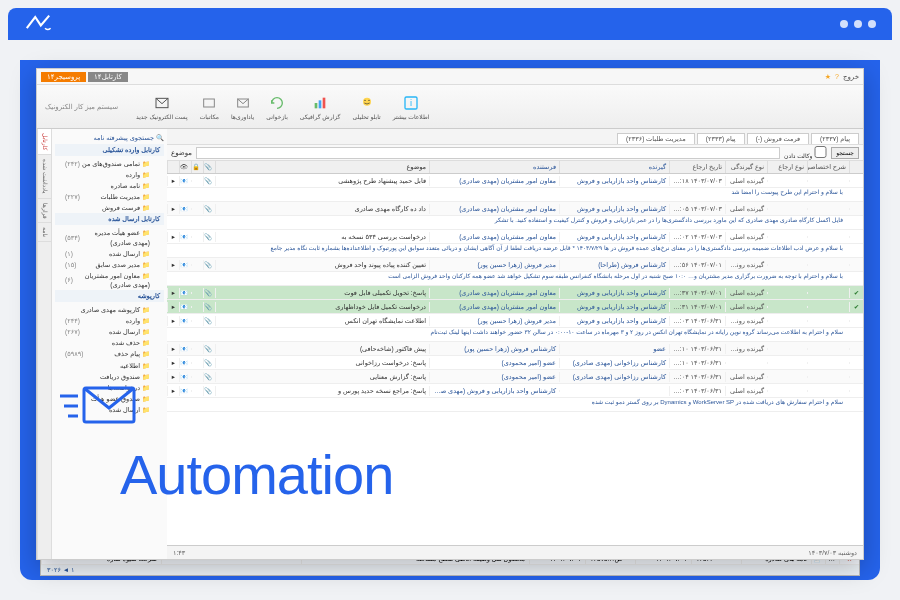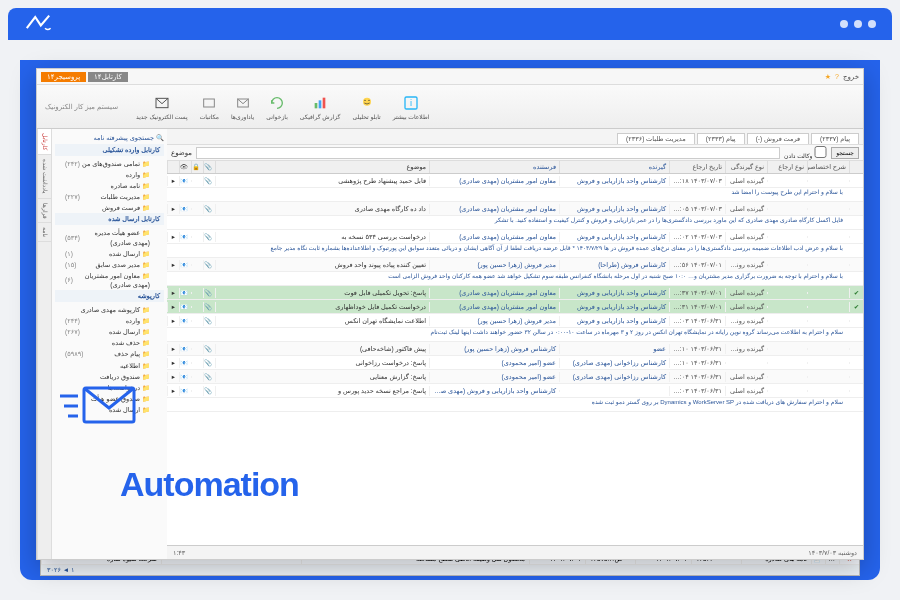--- a/index.html
+++ b/index.html
@@ -66,21 +66,21 @@
 .b-type{width:70px}
 .b-num{width:50px;direction:ltr;text-align:left}
 .b-date{width:56px}
 .b-num2{width:50px;direction:ltr;text-align:left}
 .b-date2{width:56px}
 .b-subj{flex:1}
 .b-from{width:140px}
 .b-to{width:120px}
 .overlay{position:absolute;z-index:5;left:120px;bottom:100px;pointer-events:none}
 .overlay .ofc{font-size:28px;font-weight:300;color:#9aa3af;letter-spacing:1px;text-align:right}
-.overlay .aut{font-size:34px;font-weight:700;color:#2563eb;line-height:.9;letter-spacing:-1px}
+.overlay .aut{font-size:56px;font-weight:400;color:#2563eb;line-height:.9;letter-spacing:-1px}
 .mail-icon{position:absolute;z-index:5;left:56px;bottom:160px;pointer-events:none}
 .right-wrap{display:flex;flex:1;overflow:hidden}
 .tick{color:#2e7d32}
 </style>
 </head>
 <body>
 
 <div class="browser-bar">
   <div class="dots">
     <div class="dot"></div>

